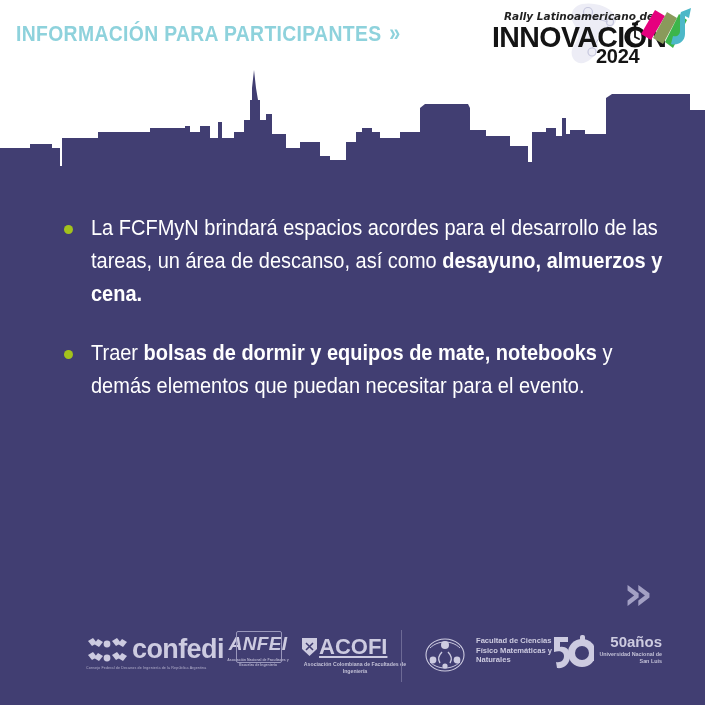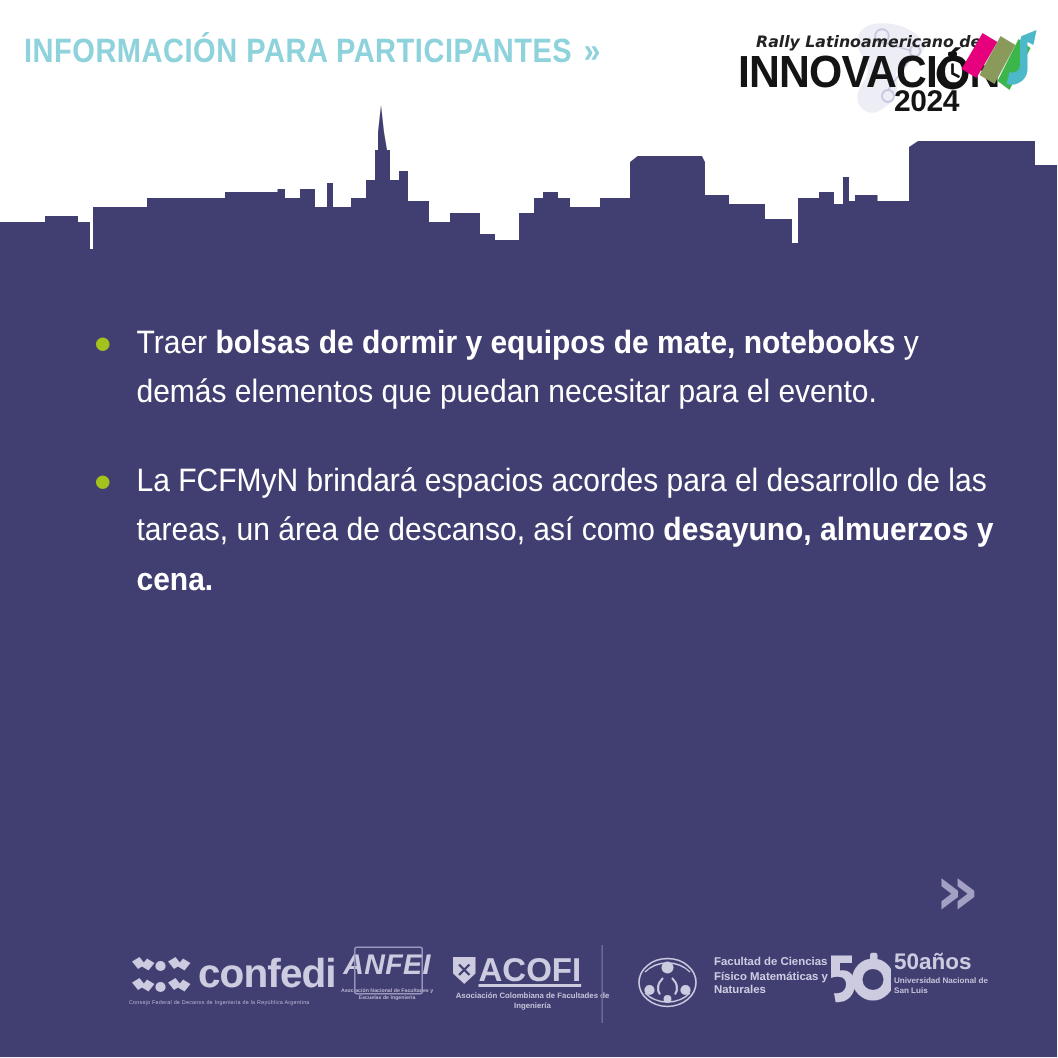--- a/index.html
+++ b/index.html
@@ -39,21 +39,21 @@
     font-size: 23px;
     letter-spacing: -3px;
     color: #8ed2dc;
     font-weight: 700;
   }
 
   
   .logo-wrap {
     position: absolute;
     right: 6px;
-    top: 12px;
+    top: 0;
     width: 215px;
     height: 66px;
   }
   .logo-map {
     position: absolute;
     left: 68px;
     top: 0px;
     width: 86px;
     height: 66px;
     opacity: 0.5;
@@ -258,21 +258,21 @@
     font-weight: 700;
     color: #cdcbe0;
     margin-left: 52px;
   }
   .fcfmyn .emblem {
     position: absolute;
     left: 0; top: 0px;
     width: 42px; height: 38px;
   }
   
-  .unsl { left: 552px; top: 12px; width: 110px; }
+  .unsl { left: 552px; top: 12px; width: 110px; text-align: right; }
   .unsl .fifty {
     font-size: 15px;
     font-weight: 700;
     color: #cdcbe0;
     margin-left: 44px;
     line-height: 15px;
   }
   .unsl .sub {
     font-size: 5.4px;
     line-height: 7px;
@@ -335,28 +335,28 @@
       L528,92 L532,92 L532,62 L546,62 L546,58 L556,58 L556,66 L562,66 L562,48
       L566,48 L566,64 L570,64 L570,60 L585,60 L585,64 L606,64 L606,28 L612,24
       L690,24 L690,40 L705,40 L705,635 L0,635 Z"></path>
   </svg>
 
   <div class="bullets">
 
     <div class="bullet-row">
       <span class="bullet-dot"></span>
       <div class="bullet-text">
-        <span> Traer </span><b>bolsas de dormir y equipos de mate, notebooks</b><span> y demás elementos que puedan necesitar para el evento.</span>
+        <span>La FCFMyN brindará espacios acordes para el desarrollo de las tareas, un área de descanso, así como </span><b>desayuno, almuerzos y cena.</b>
       </div>
     </div>
 
     <div class="bullet-row">
       <span class="bullet-dot"></span>
       <div class="bullet-text">
-        <span>La FCFMyN brindará espacios acordes para el desarrollo de las tareas, un área de descanso, así como </span><b>desayuno, almuerzos y cena.</b>
+        <span> Traer </span><b>bolsas de dormir y equipos de mate, notebooks</b><span> y demás elementos que puedan necesitar para el evento.</span>
       </div>
     </div>
 
 
   </div>
 
   <div class="big-chev">»</div>
 
   <div class="footer">
 

